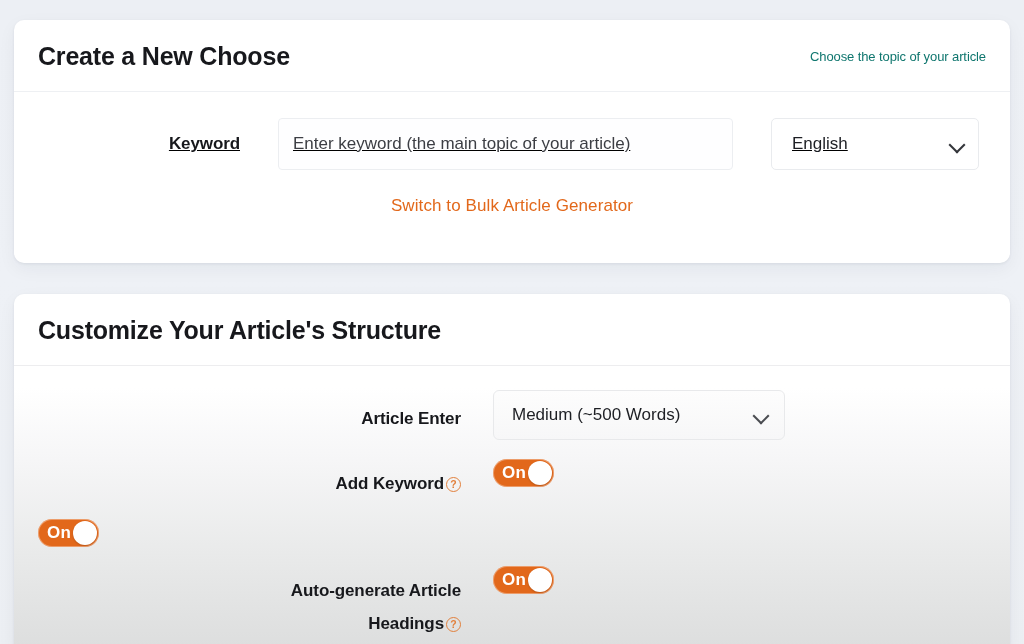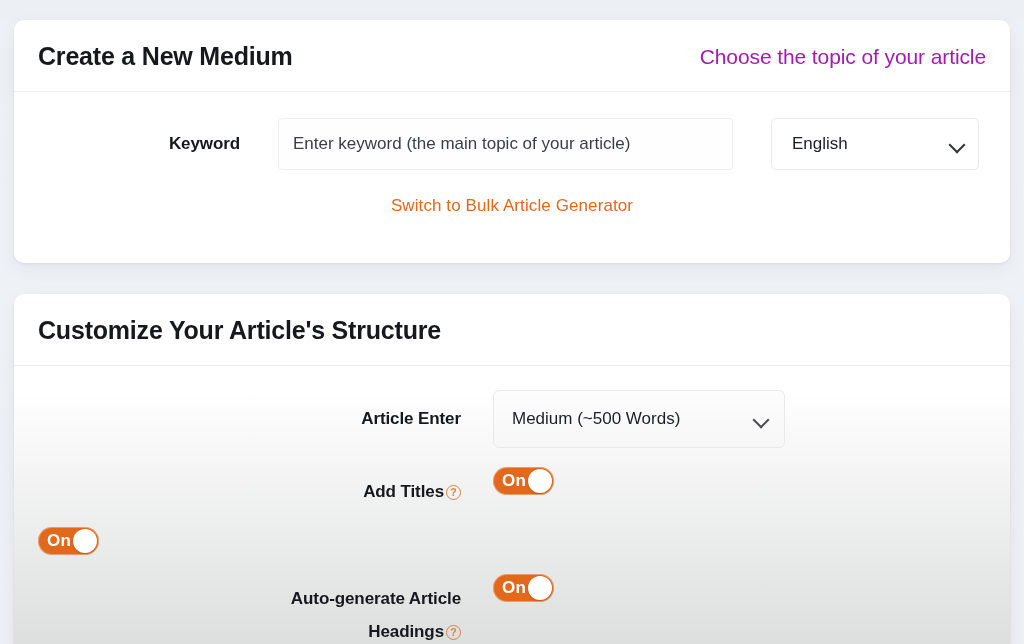--- a/index.html
+++ b/index.html
@@ -46,35 +46,36 @@
   }
 
   .card-title {
     font-size: 25px;
     font-weight: bold;
     color: #17181c;
     letter-spacing: -0.2px;
   }
 
   .card-subtitle {
-    font-size: 21px;
-    color: #a21caf;
+    font-size: 13px;
+    color: #0f766e;
     letter-spacing: -0.1px;
   }
 
   
   #card-create {
     margin-top: 20px;
     height: 243px;
   }
 
   .keyword-row {
     display: flex;
     align-items: center;
     padding: 26px 24px 0 24px;
+    text-decoration: underline;
   }
 
   .keyword-label {
     width: 240px;
     text-align: right;
     padding-right: 38px;
     font-size: 17px;
     font-weight: bold;
     color: #17181c;
     letter-spacing: -0.1px;
@@ -185,21 +186,21 @@
     line-height: 12.5px;
     text-align: center;
     vertical-align: 1px;
     margin-left: 2px;
     cursor: pointer;
   }
 
   .length-select {
     position: relative;
     width: 292px;
-    height: 58px;
+    height: 50px;
     border: 1px solid #e8e9eb;
     border-radius: 6px;
     background: linear-gradient(180deg, #fdfdfd 0%, #f7f7f8 100%);
     display: flex;
     align-items: center;
     padding: 0 18px;
     font-size: 17px;
     color: #1d1f24;
     cursor: pointer;
   }
@@ -246,21 +247,21 @@
   }
 </style>
 </head>
 <body>
 
 <div class="page">
 
   <section class="card" id="card-create">
 
     <div class="card-head">
-      <h1 class="card-title">Create a New Medium</h1>
+      <h1 class="card-title">Create a New Choose</h1>
       <span class="card-subtitle">Choose the topic of your article</span>
     </div>
 
     <div class="keyword-row">
       <label class="keyword-label">Keyword</label>
 
       <input class="keyword-input" type="text" placeholder="Enter keyword (the main topic of your article)" style="">
 
       <div class="lang-select">
         <span>English</span>
@@ -283,21 +284,21 @@
 
       <div class="setting-row">
         <label class="setting-label">Article Enter</label>
         <div class="length-select">
           <span>Medium (~500 Words)</span>
           <span class="chevron"></span>
         </div>
       </div>
 
       <div class="setting-row">
-        <label class="setting-label"><span>Add Titles</span><span class="help-icon">?</span></label>
+        <label class="setting-label"><span>Add Keyword</span><span class="help-icon">?</span></label>
         <div class="toggle">
           <span class="toggle-text">On</span>
           <span class="toggle-knob"></span>
         </div>
       </div>
 
       <div class="setting-row">
         <div class="toggle">
           <span class="toggle-text">On</span>
           <span class="toggle-knob"></span>

